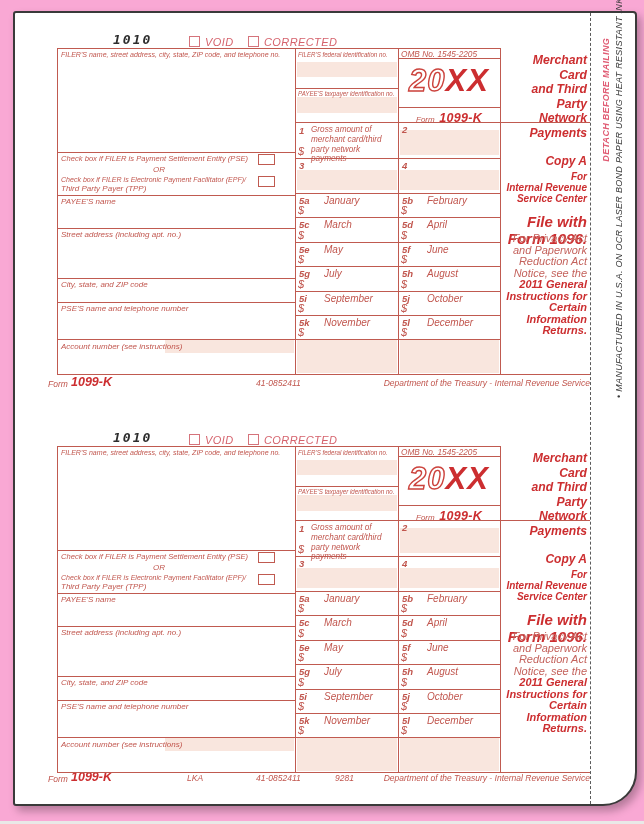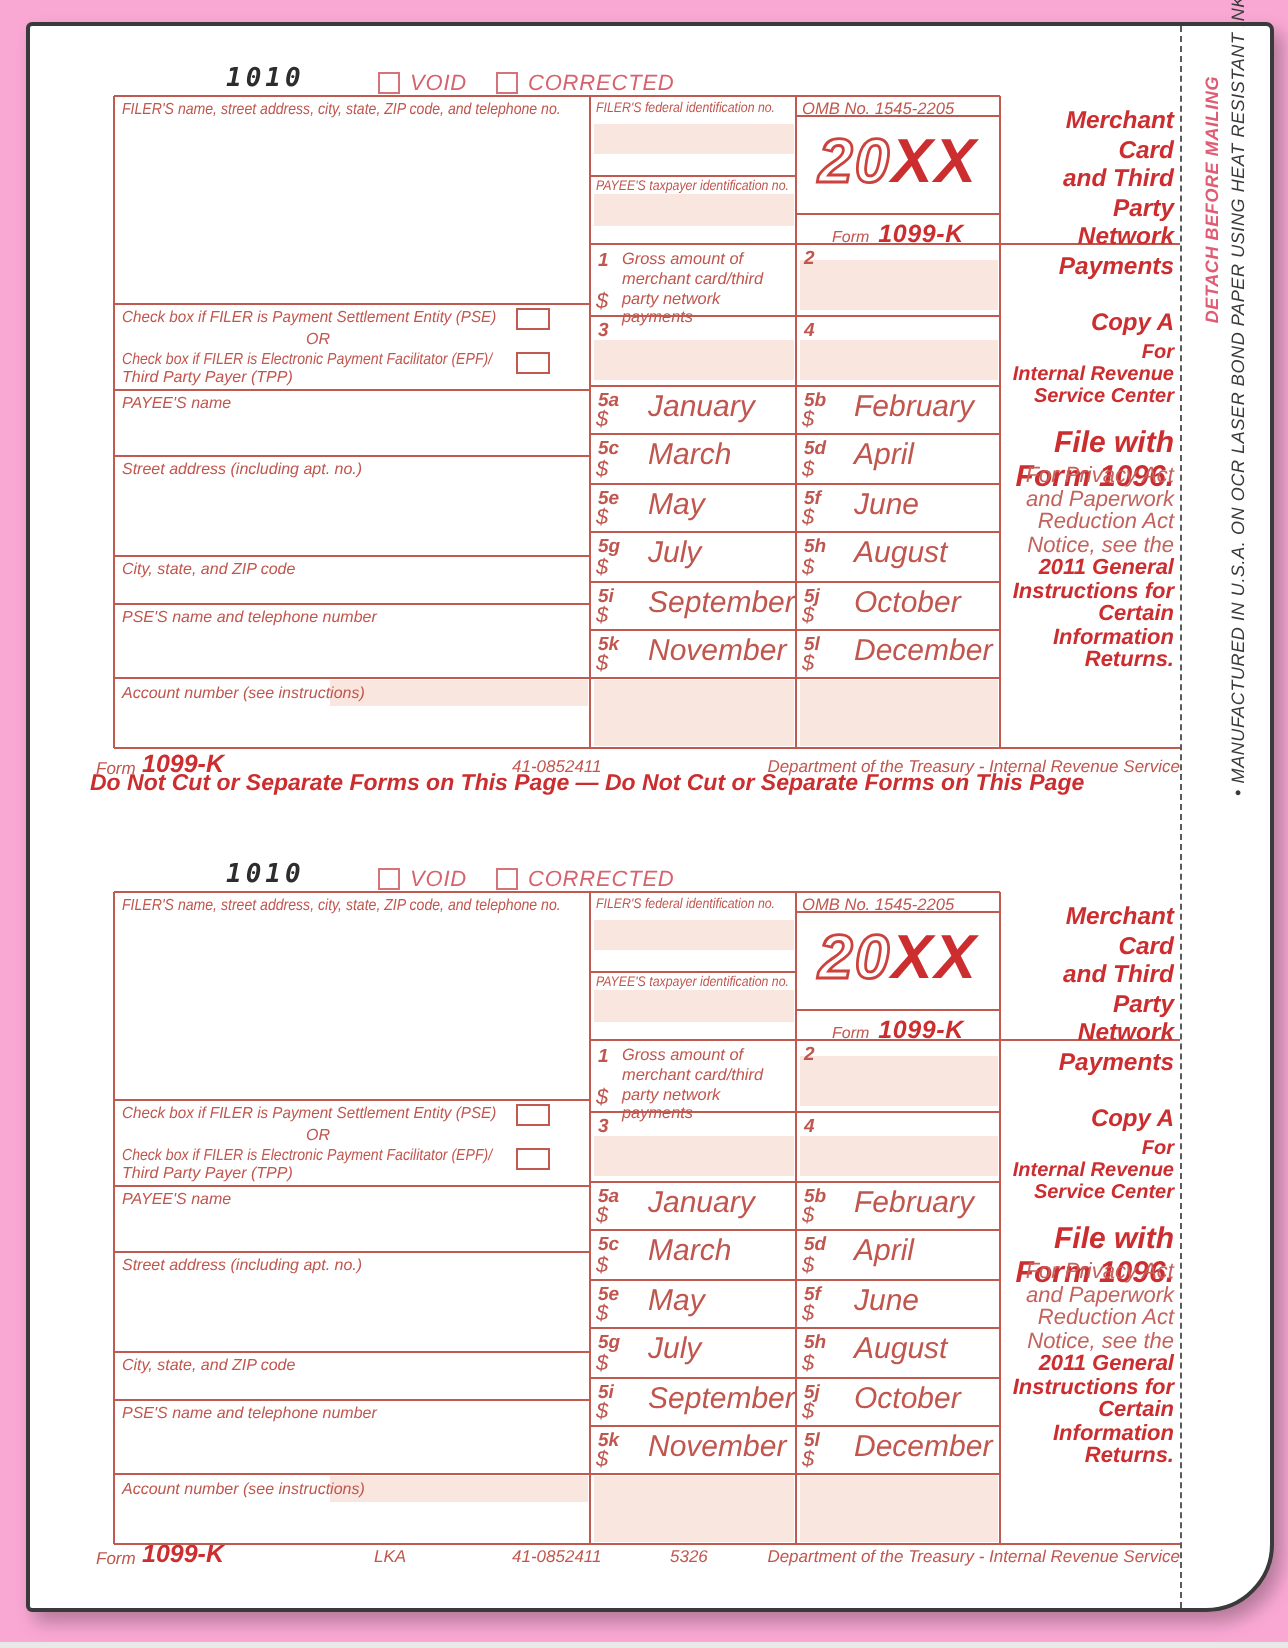--- a/index.html
+++ b/index.html
@@ -32,21 +32,21 @@
   .cb.small{border:1px solid var(--border);}
   .cbl{position:absolute;font-size:11px;color:var(--pinktext);letter-spacing:.4px;}
   .lbl{position:absolute;font-size:8px;color:var(--label);white-space:nowrap;}
   .squeeze{transform:scaleX(.88);transform-origin:0 0;}
   .squeeze95{transform:scaleX(.95);transform-origin:0 0;}
   .tiny{font-size:7px;transform:scaleX(.88);transform-origin:0 0;}
   .bnum{position:absolute;font-size:9.5px;font-weight:bold;color:var(--label);}
   .dollar{position:absolute;font-size:11px;color:var(--label);}
   .mcell{position:absolute;}
   .mnum{position:absolute;left:3px;top:2px;font-size:9.5px;font-weight:bold;color:var(--label);}
-  .mname{position:absolute;left:28px;top:2px;font-size:15px;color:var(--label);}
+  .mname{position:absolute;left:28px;top:2px;font-size:10px;color:var(--label);}
   .mdollar{position:absolute;left:2px;bottom:1px;font-size:11px;color:var(--label);}
   .omb{position:absolute;left:386px;top:36px;font-size:8.3px;color:var(--label);white-space:nowrap;}
   .yearbox{position:absolute;left:383px;top:50px;width:102px;text-align:center;
            font-size:31px;font-weight:bold;letter-spacing:1px;white-space:nowrap;}
   .year-outline{color:#fff;-webkit-text-stroke:1.4px #cc433d;}
   .year-xx{color:var(--red);}
   .formline{position:absolute;left:383px;top:95px;width:102px;text-align:center;white-space:nowrap;}
   .formword{font-size:8px;color:var(--label);}
   .formnum{font-size:12.5px;font-weight:bold;color:var(--red);letter-spacing:.3px;}
   .title{position:absolute;left:487px;top:40px;width:85px;text-align:right;
@@ -243,28 +243,27 @@
       </div>
     </div>
 
     <div class="footer" style="left:0;top:362px;width:622px">
       <span class="fword">Form</span>
       <span class="fnum">1099-K</span>
       <span class="fcode">41-0852411</span>
       <span class="fdept">Department of the Treasury - Internal Revenue Service</span>
     </div>
 
-    <div class="separator">Do Not Cut or Separate Forms on This Page — Do Not Cut or Separate Forms on This Page</div>
 
     <div class="footer" style="left:0;top:757px;width:622px">
       <span class="fword">Form</span>
       <span class="fnum">1099-K</span>
       <span class="flka">LKA</span>
       <span class="fcode">41-0852411</span>
-      <span class="fstock">5326</span>
+      <span class="fstock">9281</span>
       <span class="fdept">Department of the Treasury - Internal Revenue Service</span>
     </div>
 
   <div class="form-copy copy2">
 
       <svg class="grid" width="622" height="372" viewBox="0 0 622 372" shape-rendering="crispEdges" stroke="#c05a50" stroke-width="1">
         <line x1="42" y1="35" x2="485" y2="35"></line>
         <line x1="383" y1="45" x2="485" y2="45"></line>
         <line x1="280" y1="75" x2="383" y2="75"></line>
         <line x1="383" y1="94" x2="485" y2="94"></line>

